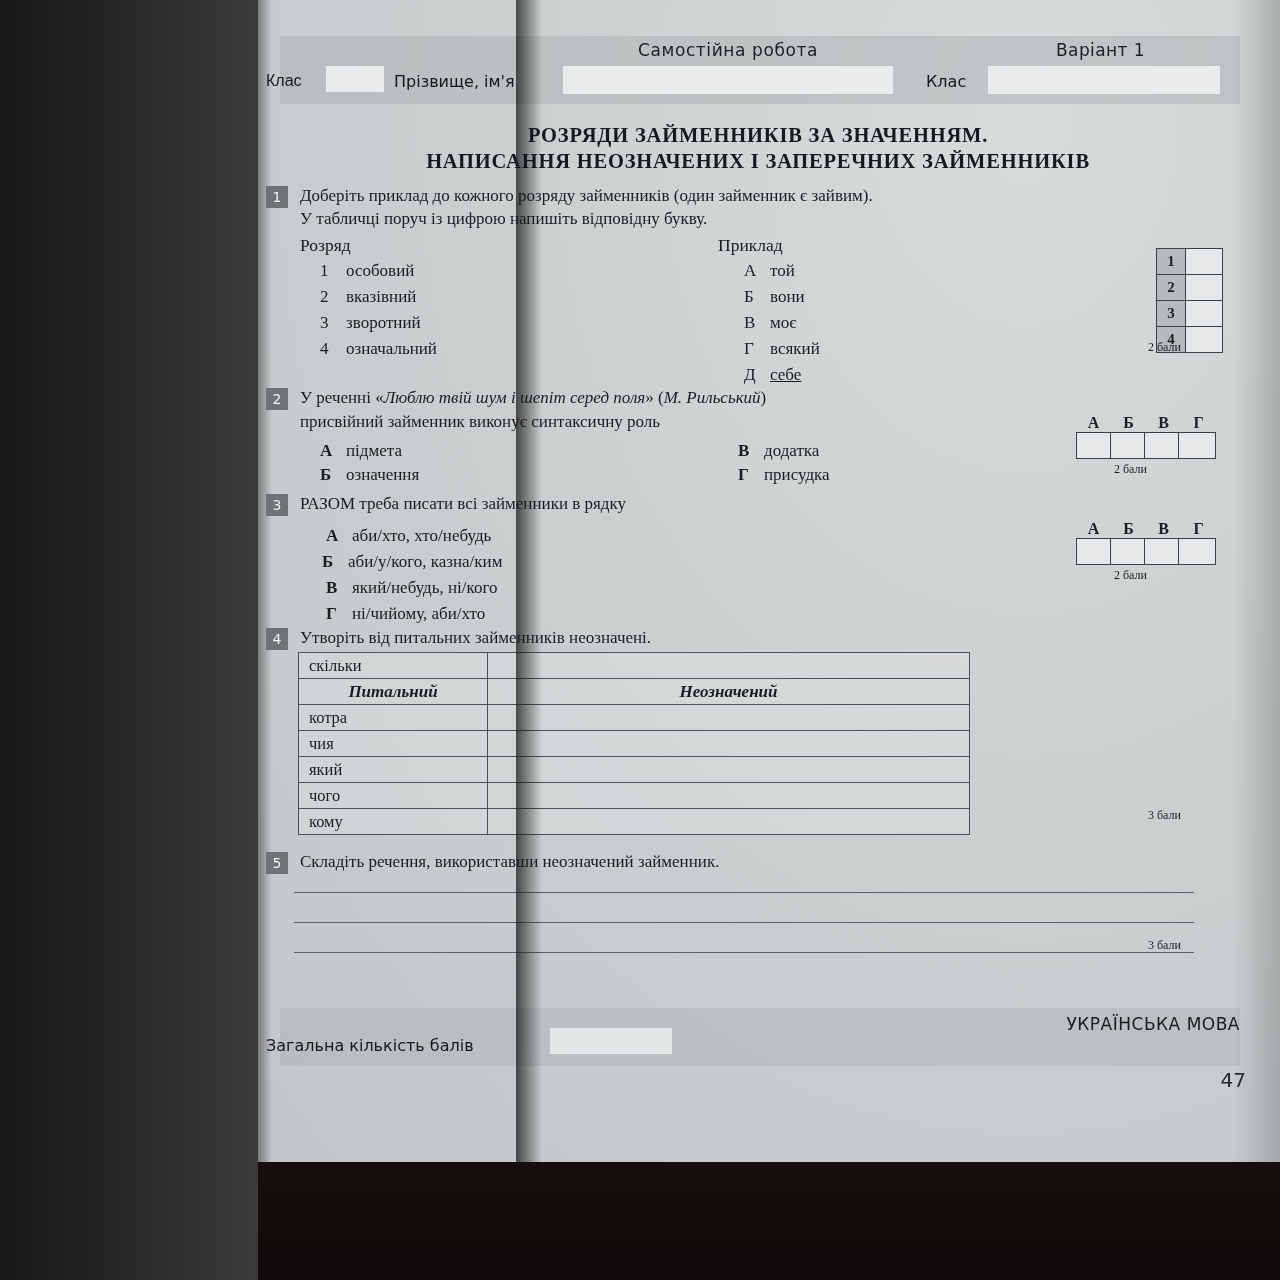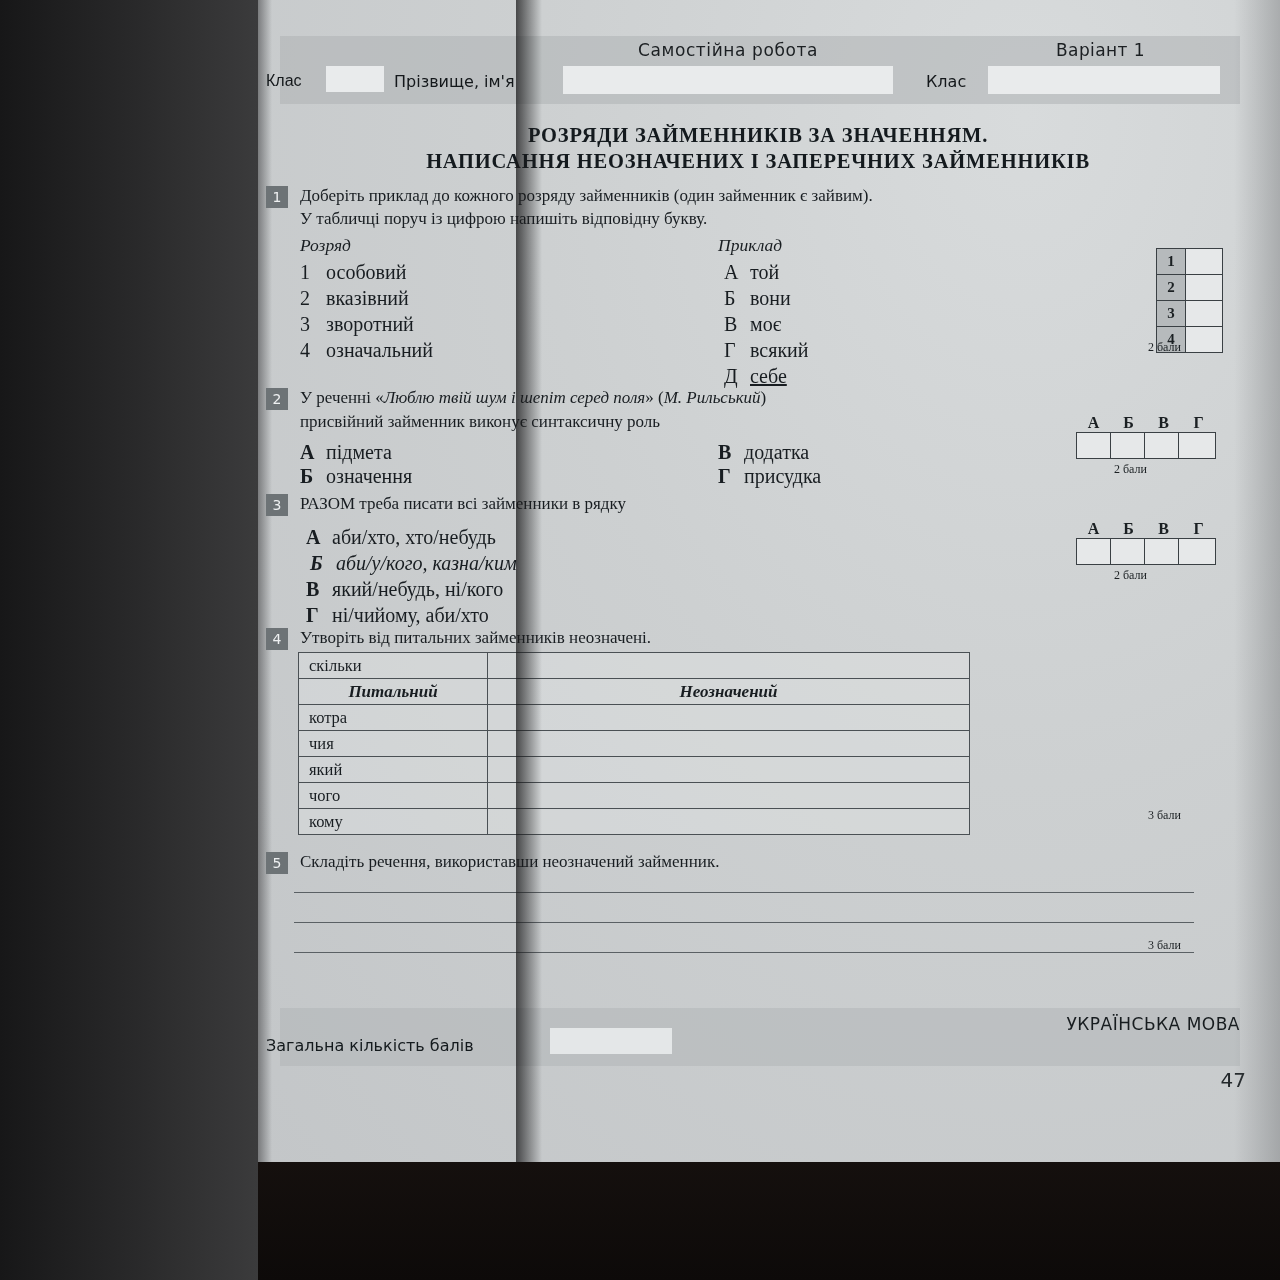--- a/index.html
+++ b/index.html
@@ -135,28 +135,28 @@
     position: absolute;
     font-size: 17px;
     line-height: 23px;
     color: #181d21;
   }
   .it { font-style: italic; }
   .bold { font-weight: bold; }
 
   .col-label {
     position: absolute;
-    font-style: italic;
     font-size: 17.5px;
     color: #181d21;
   }
   .opt {
     position: absolute;
-    font-size: 20px;
+    font-size: 17px;
     color: #181d21;
+    margin-left: 20px;
   }
   .opt .k { display:inline-block; width: 26px; }
 
   
   .grid-v {
     position: absolute;
     border: 1.5px solid #3a4044;
     background: #d9dcdd;
   }
   .grid-v .row {
@@ -362,21 +362,21 @@
         <div></div>
         <div></div>
       </div>
     </div>
     <div class="bali" style="left:856px; top:462px;">2 бали</div>
 
     <div class="num" style="left:8px; top:494px;">3</div>
     <div class="q-text" style="left:42px; top:492px;">РАЗОМ треба писати всі займенники в рядку</div>
 
     <div class="opt" style="left:48px; top:526px;"><span class="k bold">А</span><span>аби/хто, хто/небудь</span></div>
-    <div class="opt" style="left:52px; top:552px;font-style:italic;"><span class="k bold">Б</span><span>аби/у/кого, казна/ким</span></div>
+    <div class="opt" style="left:44px; top:552px;"><span class="k bold">Б</span><span>аби/у/кого, казна/ким</span></div>
     <div class="opt" style="left:48px; top:578px;"><span class="k bold">В</span><span>який/небудь, ні/кого</span></div>
     <div class="opt" style="left:48px; top:604px;"><span class="k bold">Г</span><span>ні/чийому, аби/хто</span></div>
 
     <div class="grid-h" style="left:818px; top:520px;">
       <div class="hdrrow">
         <div>А</div>
         <div>Б</div>
         <div>В</div>
         <div>Г</div>
       </div>

